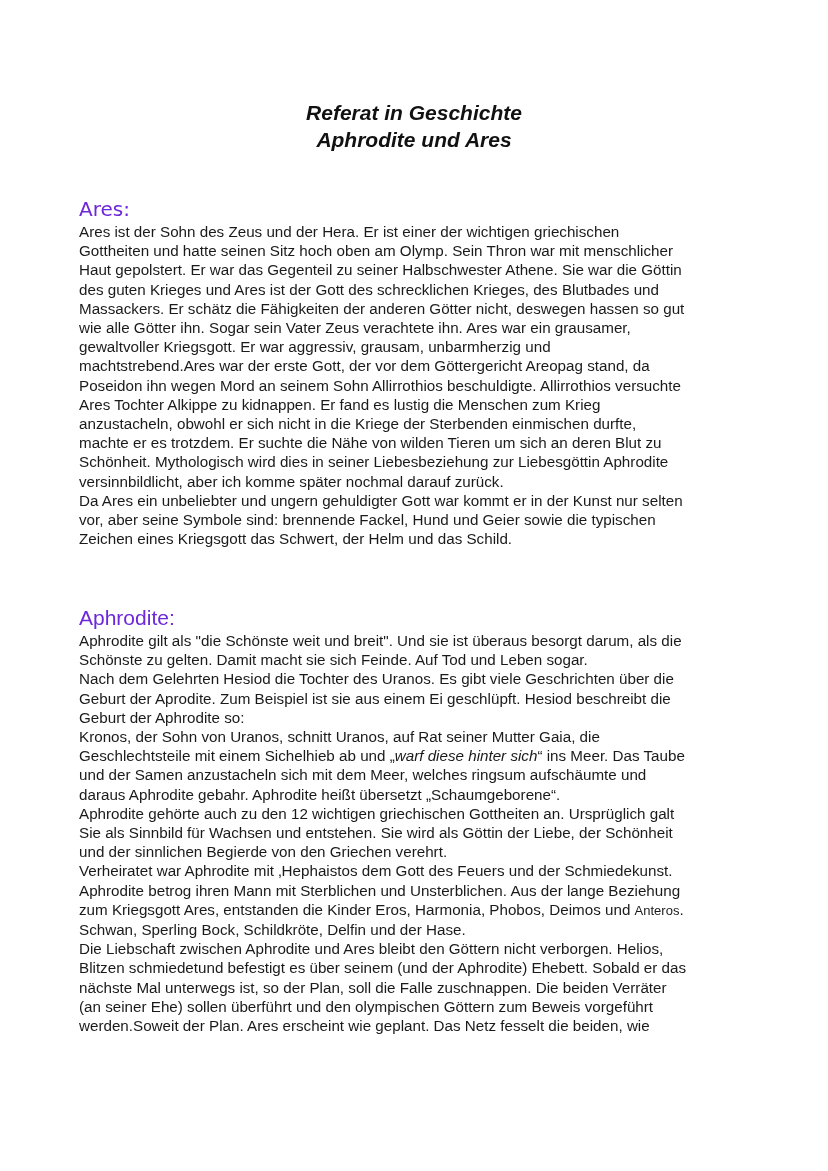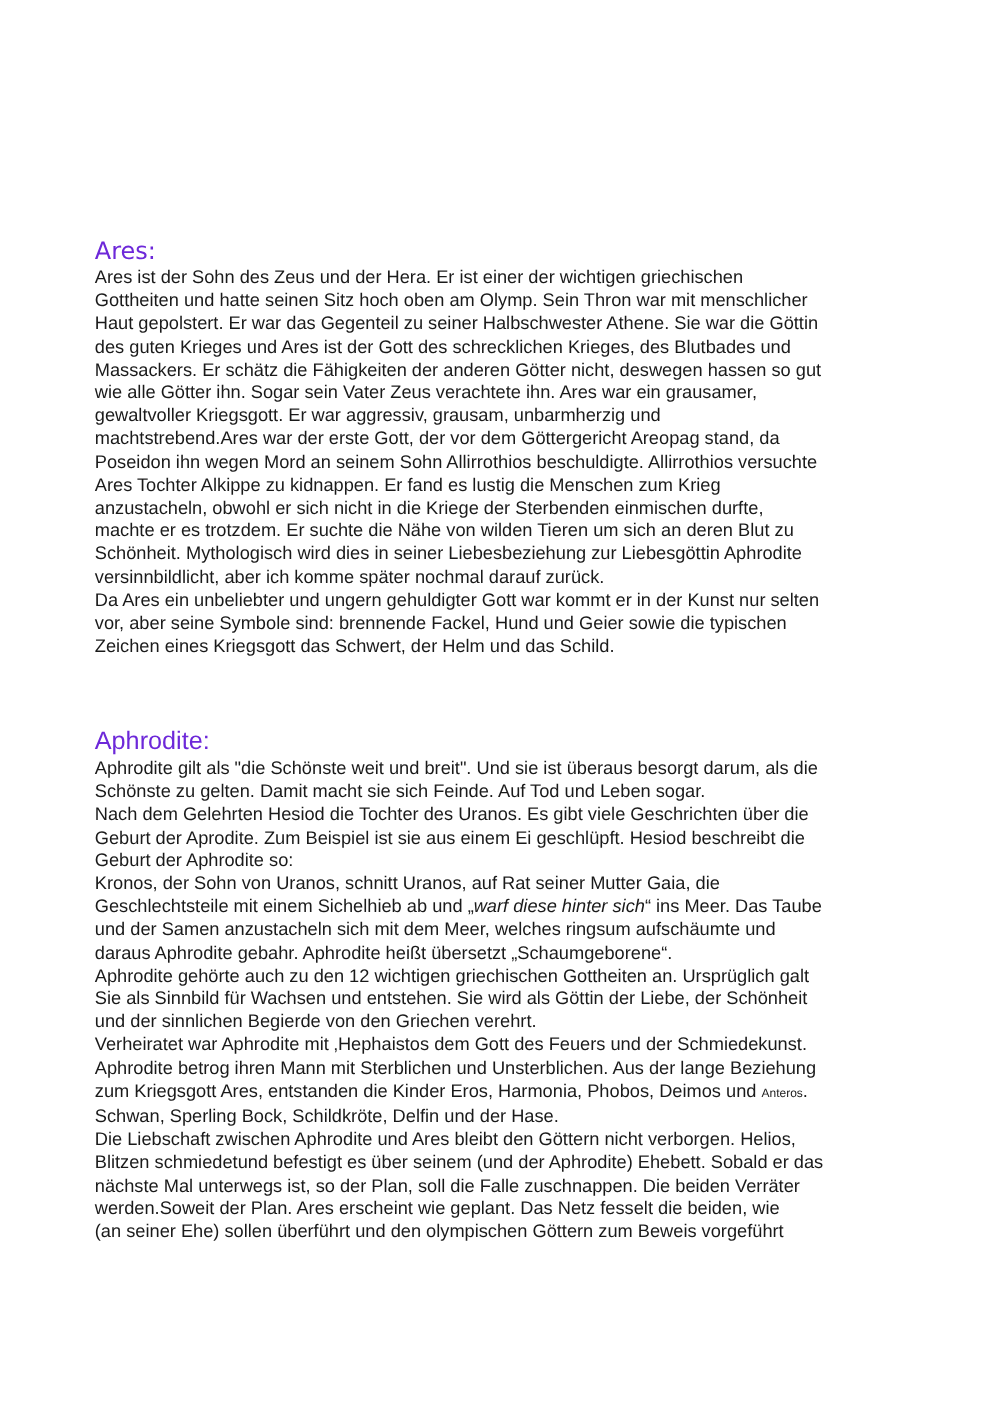--- a/index.html
+++ b/index.html
@@ -7,28 +7,32 @@
     .page { position: absolute; left: 0; top: 0; width: 828px; height: 1171px; background: #fff; color: #1a1a1a; }
     .title-block { position: absolute; top: 99px; left: 0; width: 828px; text-align: center;
       font-family: "Liberation Sans", sans-serif; font-weight: bold; font-style: italic;
       font-size: 21px; line-height: 27px; color: #111; }
     .section { position: absolute; left: 79px; width: 700px; font-family: "Liberation Sans", sans-serif; }
     .section-heading { font-family: "DejaVu Sans", sans-serif; font-size: 20px; line-height: 26px; color: #6d28d9; margin: 0; font-weight: normal; }
     .section-heading.aphro { font-family: "Liberation Sans", sans-serif; font-size: 21px; }
     .line { font-size: 15.2px; line-height: 19.2px; white-space: nowrap; color: #1a1a1a; }
     .u { }
     .i { font-style: italic; }
-    .small { font-size: 10px; }
+    .small { font-size: 13px; }
     #ares { top: 196px; }
     #aphrodite { top: 605px; }
   </style>
 </head>
 <body>
 
 <div class="page">
+  <div class="title-block">
+    <div>Referat in Geschichte</div>
+    <div>Aphrodite und Ares</div>
+  </div>
 
   <div class="section" id="ares">
     <h2 class="section-heading">Ares:</h2>
     <div class="lines">
         <div class="line"><span>Ares ist der Sohn des Zeus und der Hera. Er ist einer der wichtigen griechischen</span></div>
         <div class="line"><span>Gottheiten und hatte seinen Sitz hoch oben am Olymp. Sein Thron war mit menschlicher</span></div>
         <div class="line"><span>Haut gepolstert. Er war das Gegenteil zu seiner Halbschwester Athene. Sie war die Göttin</span></div>
         <div class="line"><span>des guten Krieges und Ares ist der Gott des schrecklichen Krieges, des Blutbades und</span></div>
         <div class="line"><span>Massackers. Er schätz die Fähigkeiten der anderen Götter nicht, deswegen hassen so gut</span></div>
         <div class="line"><span>wie alle Götter  ihn. Sogar sein Vater Zeus verachtete ihn.  Ares war ein grausamer,</span></div>
@@ -61,17 +65,17 @@
         <div class="line"><span>Aphrodite gehörte auch zu den 12 wichtigen griechischen Gottheiten an. Ursprüglich galt</span></div>
         <div class="line"><span>Sie als Sinnbild für Wachsen und entstehen. Sie wird als Göttin der Liebe, der Schönheit</span></div>
         <div class="line"><span>und der sinnlichen Begierde von den Griechen verehrt.</span></div>
         <div class="line"><span>Verheiratet war Aphrodite mit ‚</span><a class="u" style="color: inherit;">Hephaistos</a><span> dem Gott des Feuers und der Schmiedekunst.</span></div>
         <div class="line"><span>Aphrodite betrog ihren Mann mit Sterblichen und Unsterblichen. Aus der lange Beziehung</span></div>
         <div class="line"><span>zum Kriegsgott </span><a class="u" style="color: inherit;">Ares</a><span>, entstanden die Kinder </span><a class="u" style="color: inherit;">Eros</a><span>, </span><a class="u" style="color: inherit;">Harmonia</a><span>, </span><a class="u" style="color: inherit;">Phobos</a><span>, </span><a class="u" style="color: inherit;">Deimos</a><span> und </span><a class="u small" style="color: inherit;">Anteros</a><span>.</span></div>
         <div class="line"><span>Schwan, Sperling Bock, Schildkröte, Delfin und der Hase.</span></div>
         <div class="line"><span>Die Liebschaft zwischen Aphrodite und Ares bleibt den Göttern nicht verborgen. Helios,</span></div>
         <div class="line"><span>Blitzen schmiedetund befestigt es über seinem (und der Aphrodite) Ehebett. Sobald er das</span></div>
         <div class="line"><span>nächste Mal unterwegs ist, so der Plan, soll die Falle zuschnappen. Die beiden Verräter</span></div>
+        <div class="line"><span>(an seiner Ehe) sollen überführt und den olympischen Göttern zum Beweis vorgeführt</span></div>
         <div class="line"><span>werden.Soweit der Plan. Ares erscheint wie geplant. Das Netz fesselt die beiden, wie</span></div>
-        <div class="line"><span>(an seiner Ehe) sollen überführt und den olympischen Göttern zum Beweis vorgeführt</span></div>
       </div>
   </div>
 </div>
 
 </body></html>

